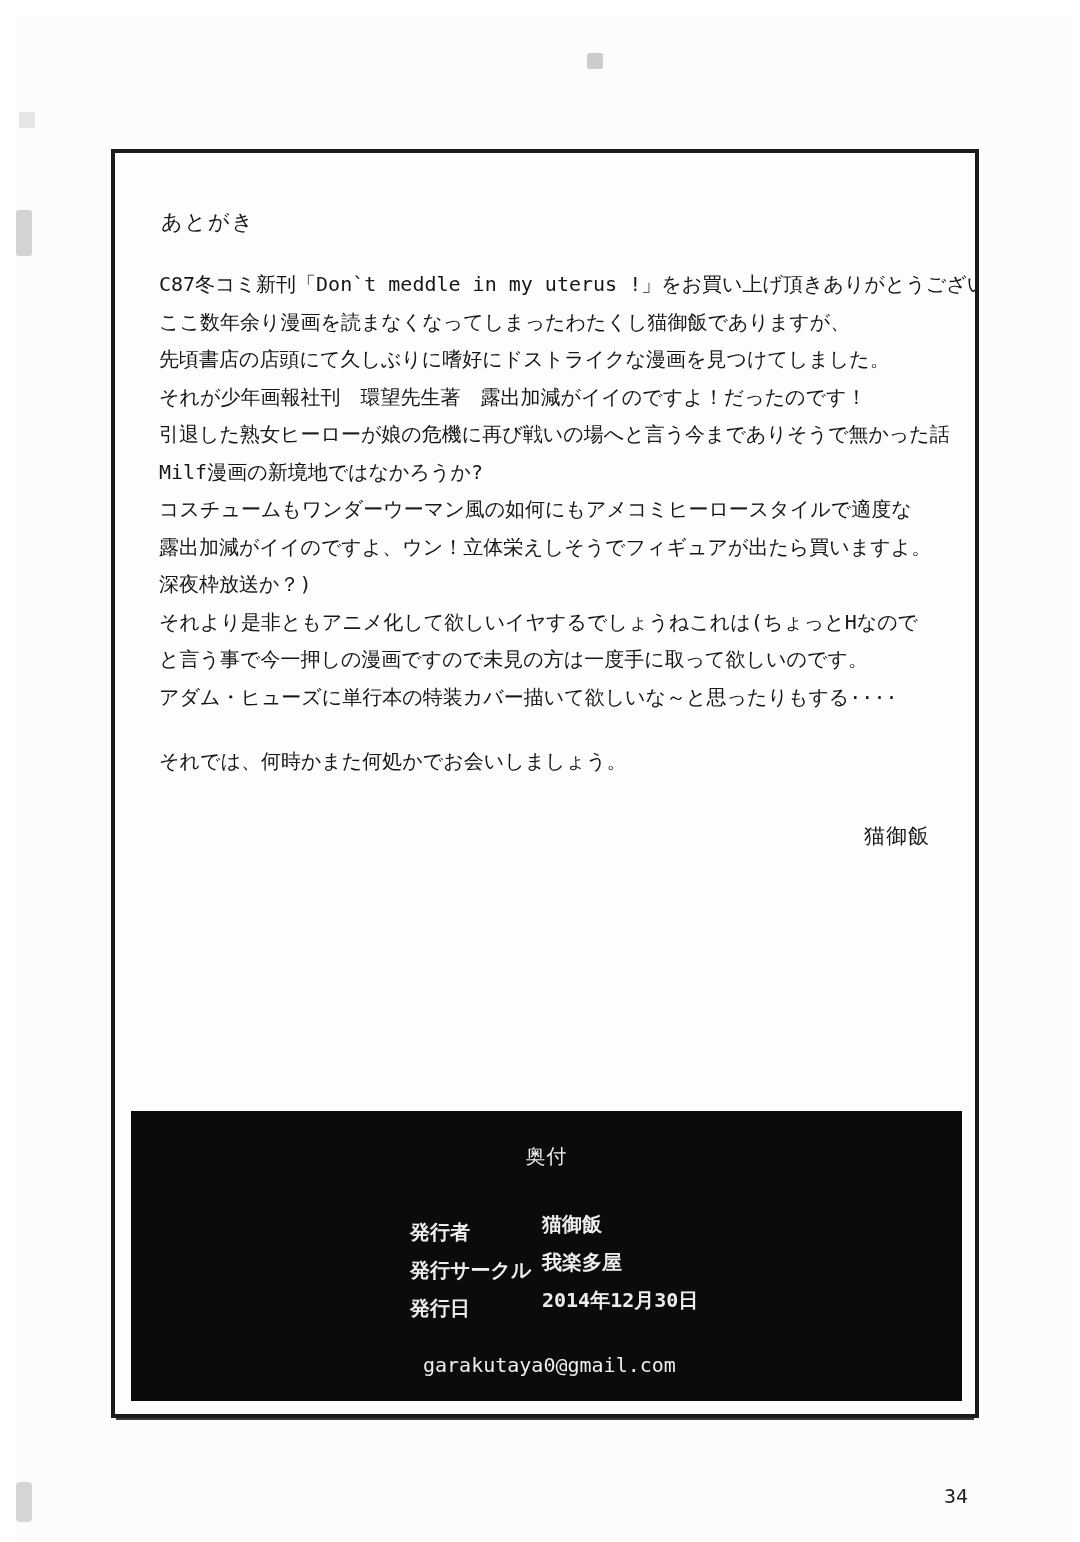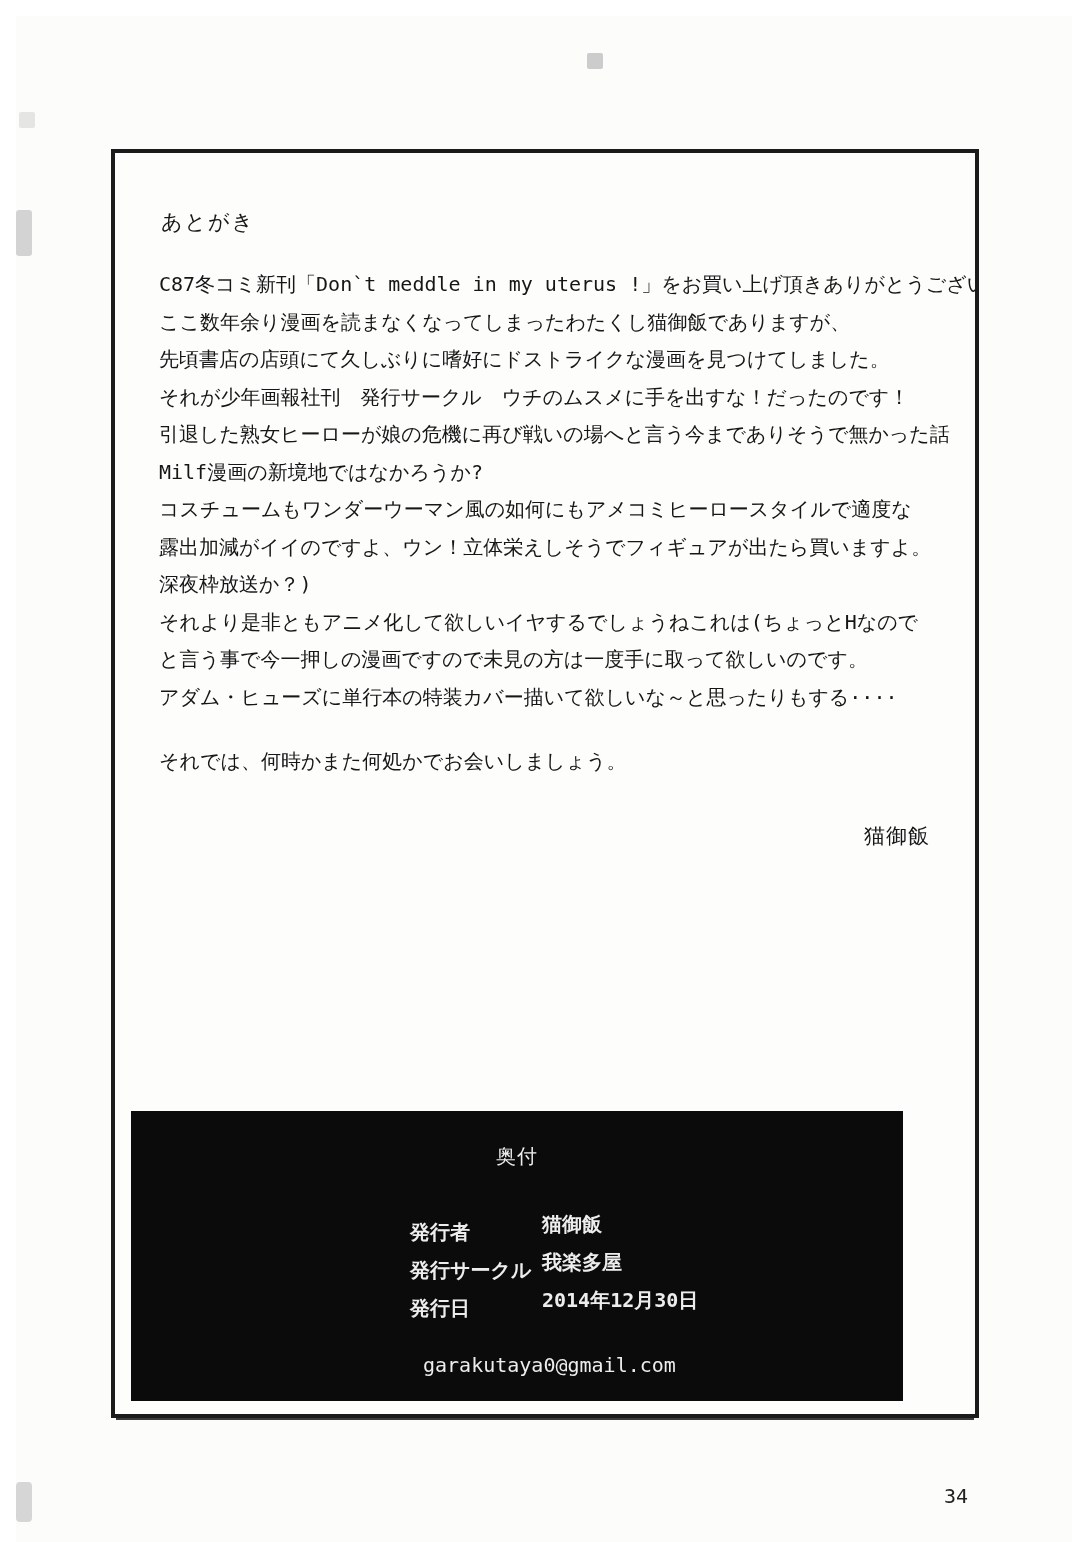--- a/index.html
+++ b/index.html
@@ -43,21 +43,21 @@
   .afterword-signature {
     position:absolute;
     top:660px; right:37px;
     font-size:21px; line-height:30px;
     letter-spacing:1px;
     white-space:nowrap;
   }
   .colophon {
     position:absolute;
     left:16px; top:958px;
-    width:772px; height:290px;
+    width:831px; height:290px;
     background:#0b0b0b;
     color:#ededed;
   }
   .colophon-title {
     position:absolute;
     left:0; top:22px; width:100%;
     text-align:center;
     font-size:20px; line-height:30px;
     letter-spacing:1px;
   }
@@ -104,21 +104,21 @@
   <div class="artifact a5"></div>
 
   <div class="afterword-box">
 
     <div class="afterword-title">あとがき</div>
 
     <div class="afterword-text">
       <div class="line">C87冬コミ新刊「Don`t meddle in my uterus !」をお買い上げ頂きありがとうございます。</div>
       <div class="line">ここ数年余り漫画を読まなくなってしまったわたくし猫御飯でありますが、</div>
       <div class="line">先頃書店の店頭にて久しぶりに嗜好にドストライクな漫画を見つけてしました。</div>
-      <div class="line">それが少年画報社刊　発行サークル　ウチのムスメに手を出すな！だったのです！</div>
+      <div class="line">それが少年画報社刊　環望先生著　露出加減がイイのですよ！だったのです！</div>
       <div class="line">引退した熟女ヒーローが娘の危機に再び戦いの場へと言う今までありそうで無かった話</div>
       <div class="line">Milf漫画の新境地ではなかろうか?</div>
       <div class="line">コスチュームもワンダーウーマン風の如何にもアメコミヒーロースタイルで適度な</div>
       <div class="line">露出加減がイイのですよ、ウン！立体栄えしそうでフィギュアが出たら買いますよ。</div>
       <div class="line">深夜枠放送か？)</div>
       <div class="line">それより是非ともアニメ化して欲しいイヤするでしょうねこれは(ちょっとHなので</div>
       <div class="line">と言う事で今一押しの漫画ですので未見の方は一度手に取って欲しいのです。</div>
       <div class="line">アダム・ヒューズに単行本の特装カバー描いて欲しいな～と思ったりもする····</div>
       <div class="line gap-above">それでは、何時かまた何処かでお会いしましょう。</div>
     </div>

